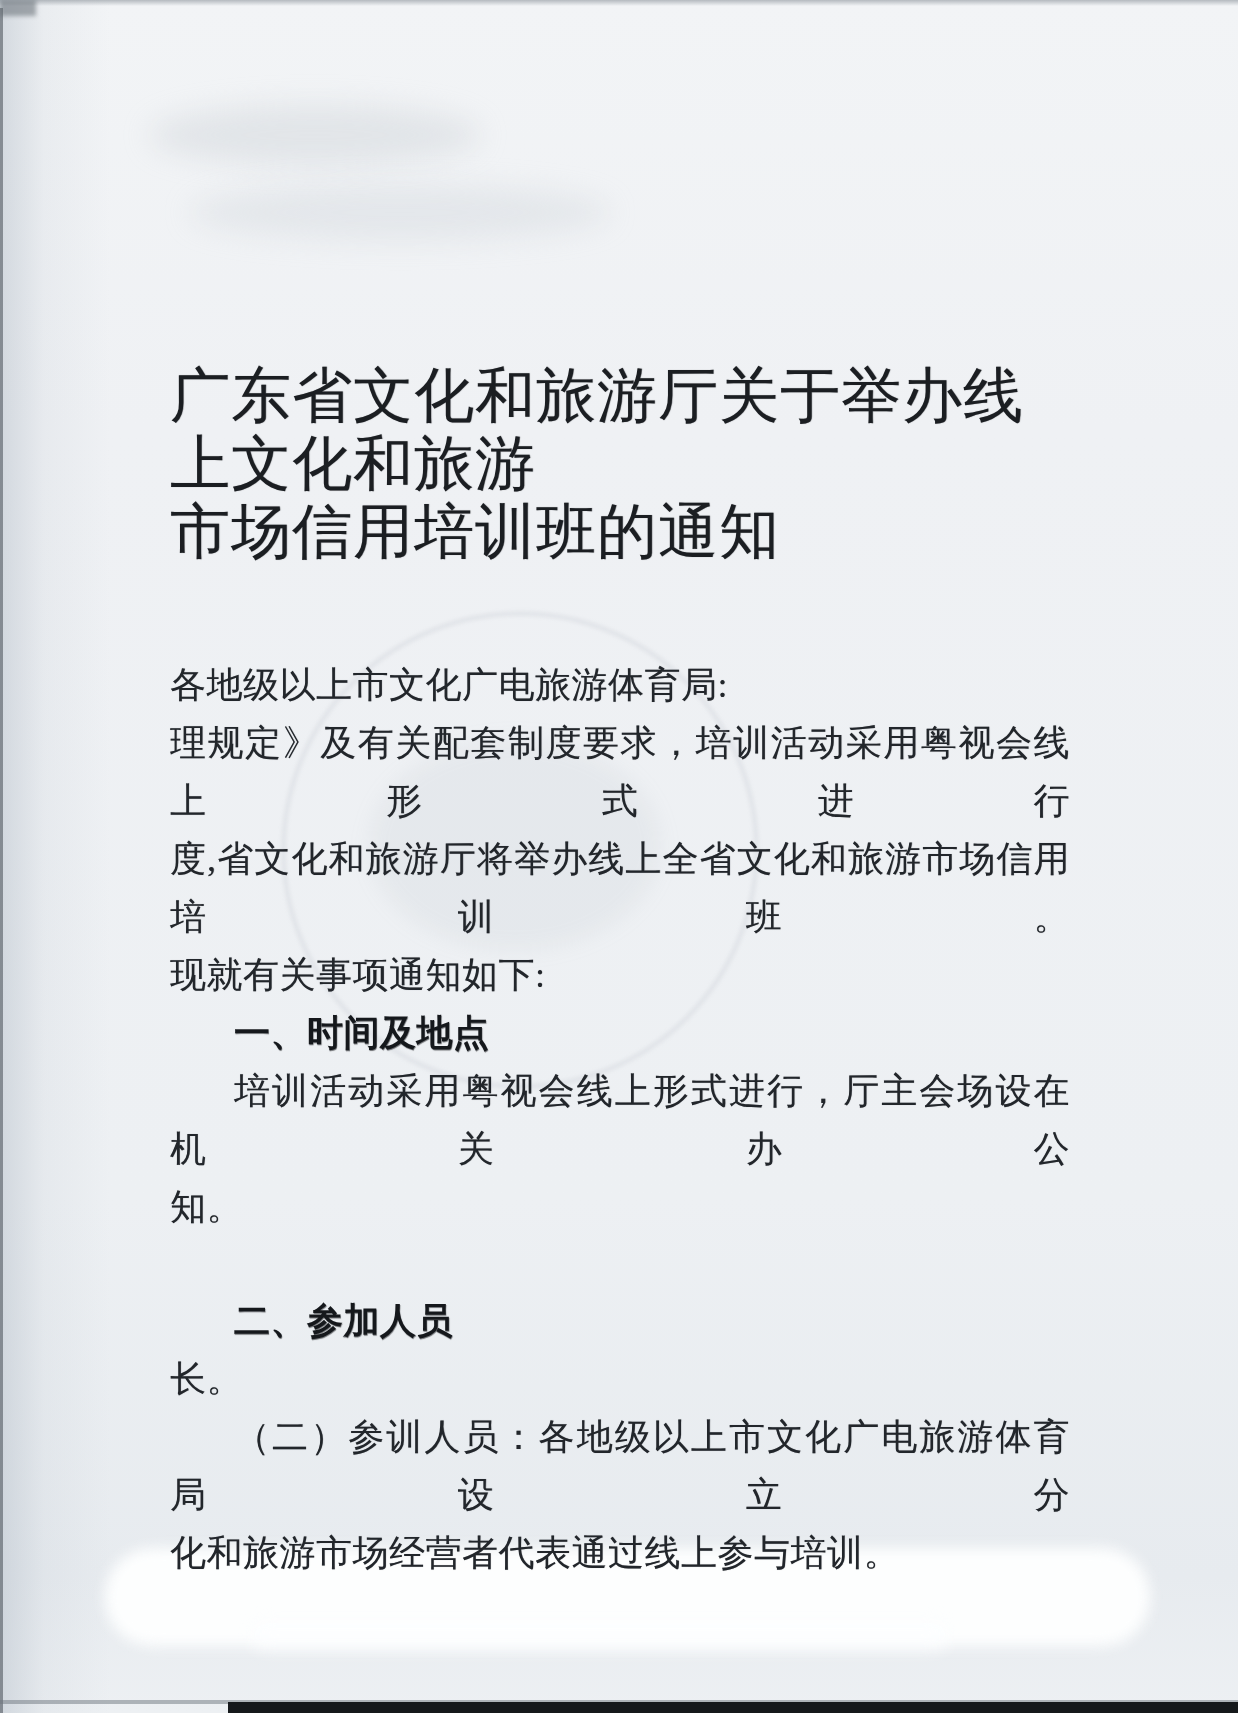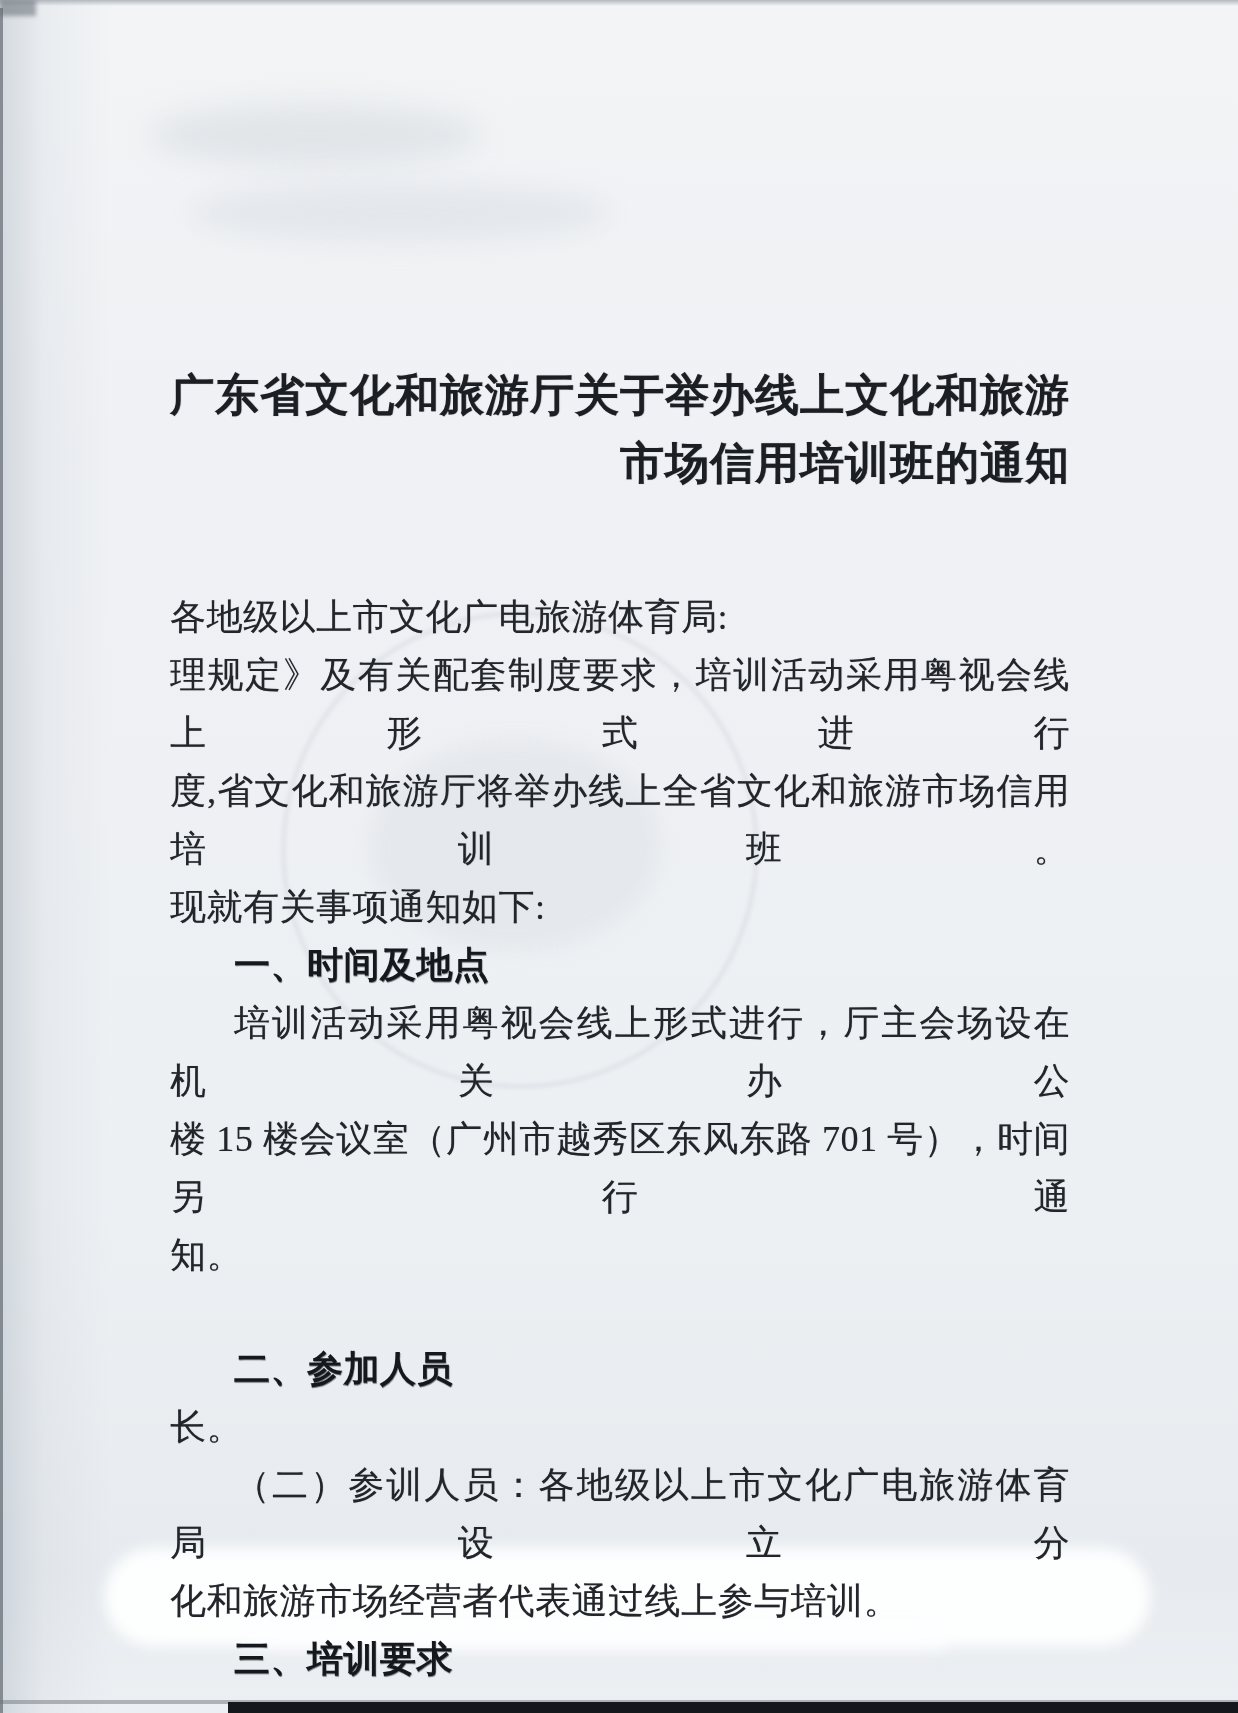--- a/index.html
+++ b/index.html
@@ -29,21 +29,21 @@
   .scanner-flare{position:absolute;left:105px;top:1548px;width:1045px;height:98px;background:#fdfefe;
     border-radius:48px;filter:blur(7px);}
   .scanner-flare2{position:absolute;left:250px;top:1620px;width:700px;height:30px;background:rgba(253,254,255,0.8);
     border-radius:15px;filter:blur(8px);}
   .bottom-gray-line{position:absolute;left:0;right:0;bottom:9px;height:4px;background:rgba(110,118,126,0.5);}
   .bottom-scan-band{position:absolute;left:228px;right:0;bottom:0;height:11px;background:#15181b;}
 
   
   .content{position:absolute;left:170px;top:362px;width:900px;}
   .doc-title{
-    font-size:44px;font-weight:bold;line-height:68px;text-align:right;
+    font-size:60px;font-weight:normal;line-height:68px;text-align:left;
     letter-spacing:1px;color:#1b1e22;margin-bottom:90px;
     text-shadow:0.4px 0.4px 0.8px rgba(20,22,26,0.5);
   }
   .ln{
     font-size:36px;line-height:58px;min-height:58px;
     letter-spacing:0.5px;color:#22262b;
     text-shadow:0.3px 0.3px 0.7px rgba(30,34,40,0.45);
     word-break:break-all;
   }
   .fill{text-align:justify;text-align-last:justify;}
@@ -81,24 +81,22 @@
     </div>
 
     <div class="ln">各地级以上市文化广电旅游体育局:</div>
 
     <div class="ln fill">理规定》及有关配套制度要求，培训活动采用粤视会线上形式进行</div>
     <div class="ln fill">度,省文化和旅游厅将举办线上全省文化和旅游市场信用培训班。</div>
     <div class="ln">现就有关事项通知如下:</div>
 
     <div class="ln ind hd">一、时间及地点</div>
     <div class="ln ind fill">培训活动采用粤视会线上形式进行，厅主会场设在机关办公</div>
-    <div class="ln fill">楼 15 楼会议室（广州市越秀区东风东路 701 号），时间另行通</div>
     <div class="ln">知。</div>
 
     <div class="ln ind hd gap-before">二、参加人员</div>
     <div class="ln">长。</div>
     <div class="ln ind fill">（二）参训人员：各地级以上市文化广电旅游体育局设立分</div>
     <div class="ln">化和旅游市场经营者代表通过线上参与培训。</div>
 
-    <div class="ln ind hd">三、培训要求</div>
 
   </div>
 </div>
 
 </body></html>

